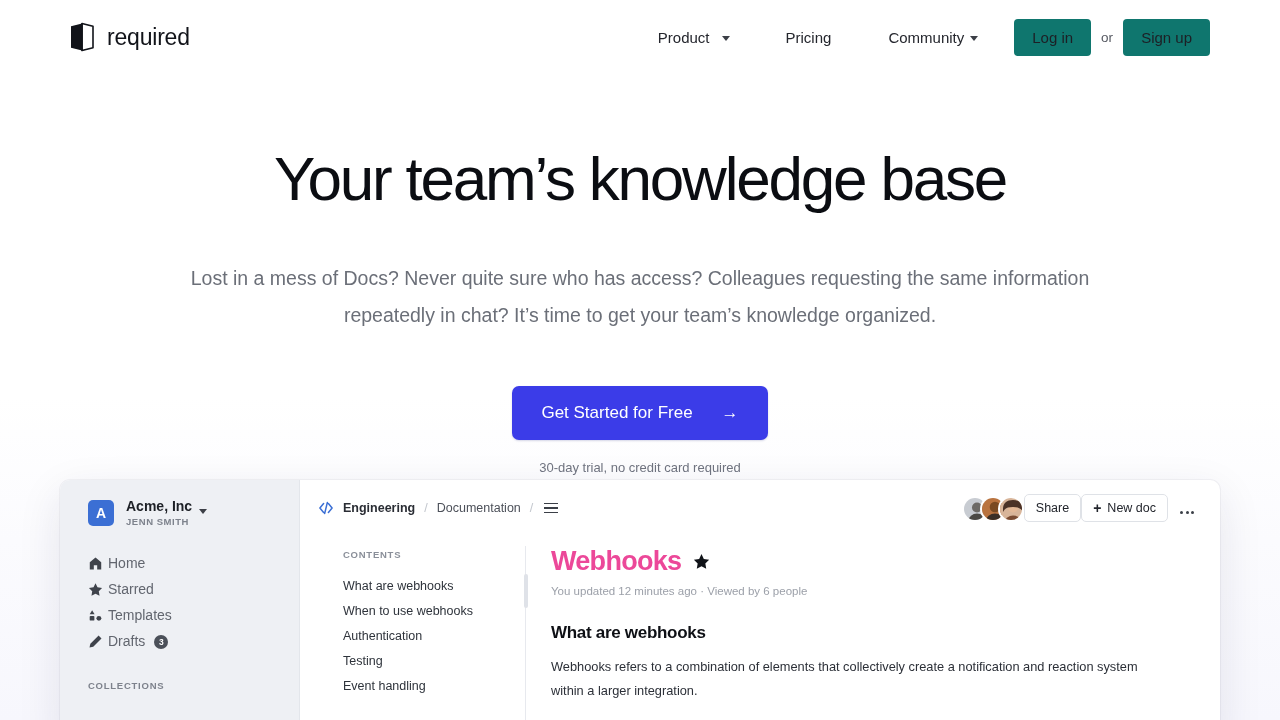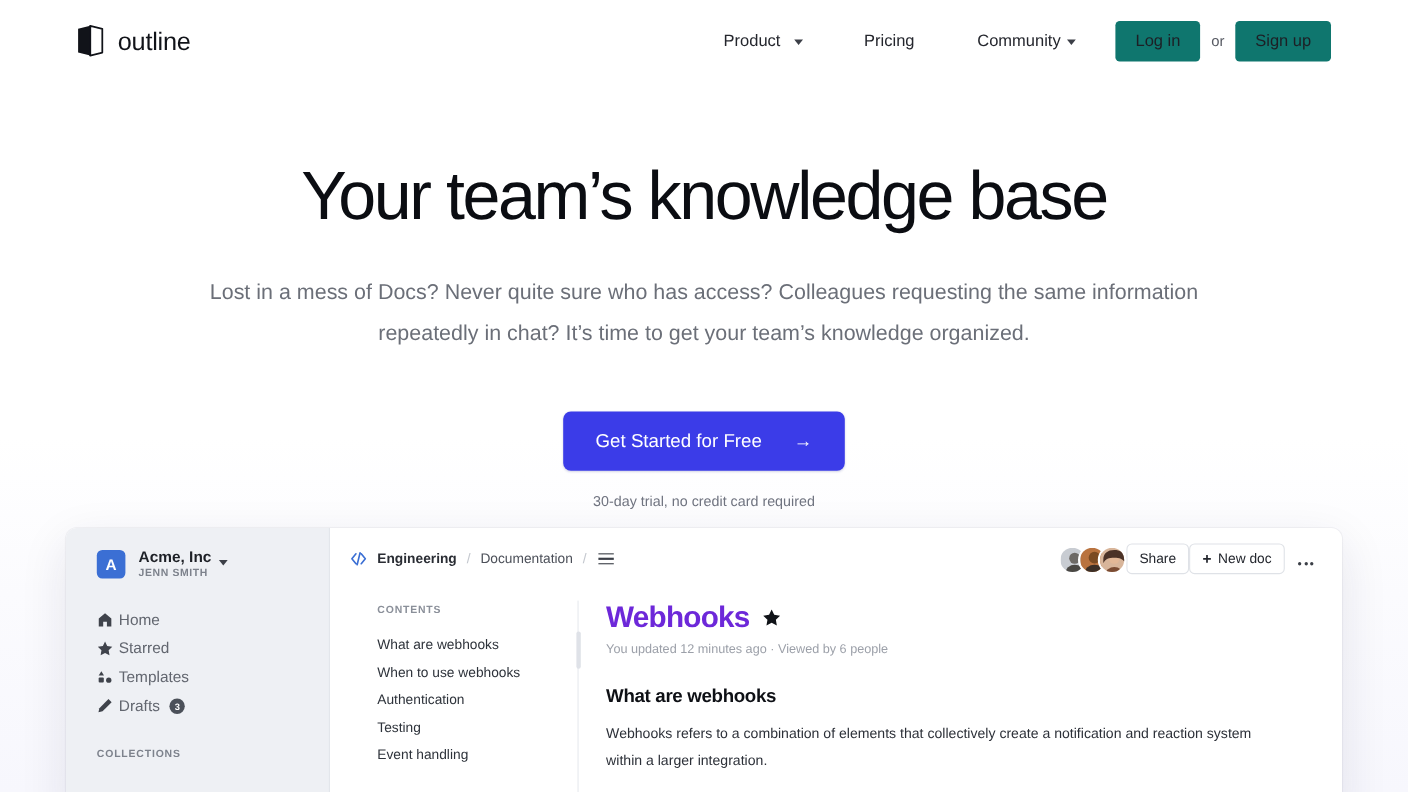--- a/index.html
+++ b/index.html
@@ -43,21 +43,21 @@
   }
   .or-text { font-size: 13.5px; color: #565962; margin: 0 10px; }
 
   
   .hero { text-align: center; padding-top: 72px; }
   .hero-title {
     font-size: 62px; font-weight: 400; letter-spacing: -2.2px;
     line-height: 1.06; color: #0b0d12;
   }
   .hero-sub {
-    margin: 36px auto 0; max-width: 900px;
+    margin: 48px auto 0; max-width: 900px;
     font-size: 19.5px; line-height: 1.9; color: #6b6f78; font-weight: 400; text-align: center;
   }
   .cta-wrap { margin-top: 52px; }
   .cta-btn {
     display: inline-flex; align-items: center; gap: 29px;
     background: #3b3ce8; color: #fff; border: none; border-radius: 7px;
     font-family: inherit; font-size: 17px; font-weight: 400;
     padding: 17px 29px; cursor: pointer;
     box-shadow: 0 1px 2px rgba(30,32,120,.18);
   }
@@ -161,21 +161,21 @@
     width: 1px; background: #e7e9ee; margin-top: 10px; margin-bottom: 0;
     position: relative; flex: 0 0 1px;
   }
   .toc-divider::after {
     content: ""; position: absolute; left: -1.5px; top: 28px;
     width: 4px; height: 34px; border-radius: 2px; background: #dfe2e8;
   }
   .doc-col { flex: 1; padding: 10px 30px 0 25px; min-width: 0; }
   .doc-title {
     font-size: 27px; font-weight: 700; letter-spacing: -.7px;
-    color: #6d28d9; display: flex; align-items: center; gap: 12px;
+    color: #ec4899; display: flex; align-items: center; gap: 12px;
   }
   .star-icon { width: 17px; height: 17px; display: block; }
   .doc-meta { margin-top: 8px; font-size: 11.5px; color: #9ca0a9; }
   .doc-h2 {
     margin-top: 26px; font-size: 17px; font-weight: 700;
     letter-spacing: -.3px; color: #0e1015;
   }
   .doc-p {
     margin-top: 12px; font-size: 12.8px; line-height: 1.85;
     color: #2c3038; max-width: 600px;
@@ -184,21 +184,21 @@
 </head>
 <body>
 
 <header class="site-header">
   <div class="brand">
     <svg class="brand-mark" viewBox="0 0 28 30" fill="none">
       <path d="M3 4.2 L14 1.5 L14 28.5 L3 25.8 Z" fill="#111319"></path>
       <path d="M14 1.5 L25 4.2 L25 25.8 L14 28.5 Z" fill="#ffffff" stroke="#111319" stroke-width="1.6" stroke-linejoin="round"></path>
       <path d="M14 1.5 L14 28.5" stroke="#111319" stroke-width="1.6"></path>
     </svg>
-    <span class="brand-name">outline</span>
+    <span class="brand-name">required</span>
   </div>
 
   <nav class="nav">
     <div class="nav-link nav-gap-a">
       <span>Product</span>
       <span class="caret"></span>
     </div>
     <div class="nav-link nav-gap-b">
       <span>Pricing</span>
     </div>

